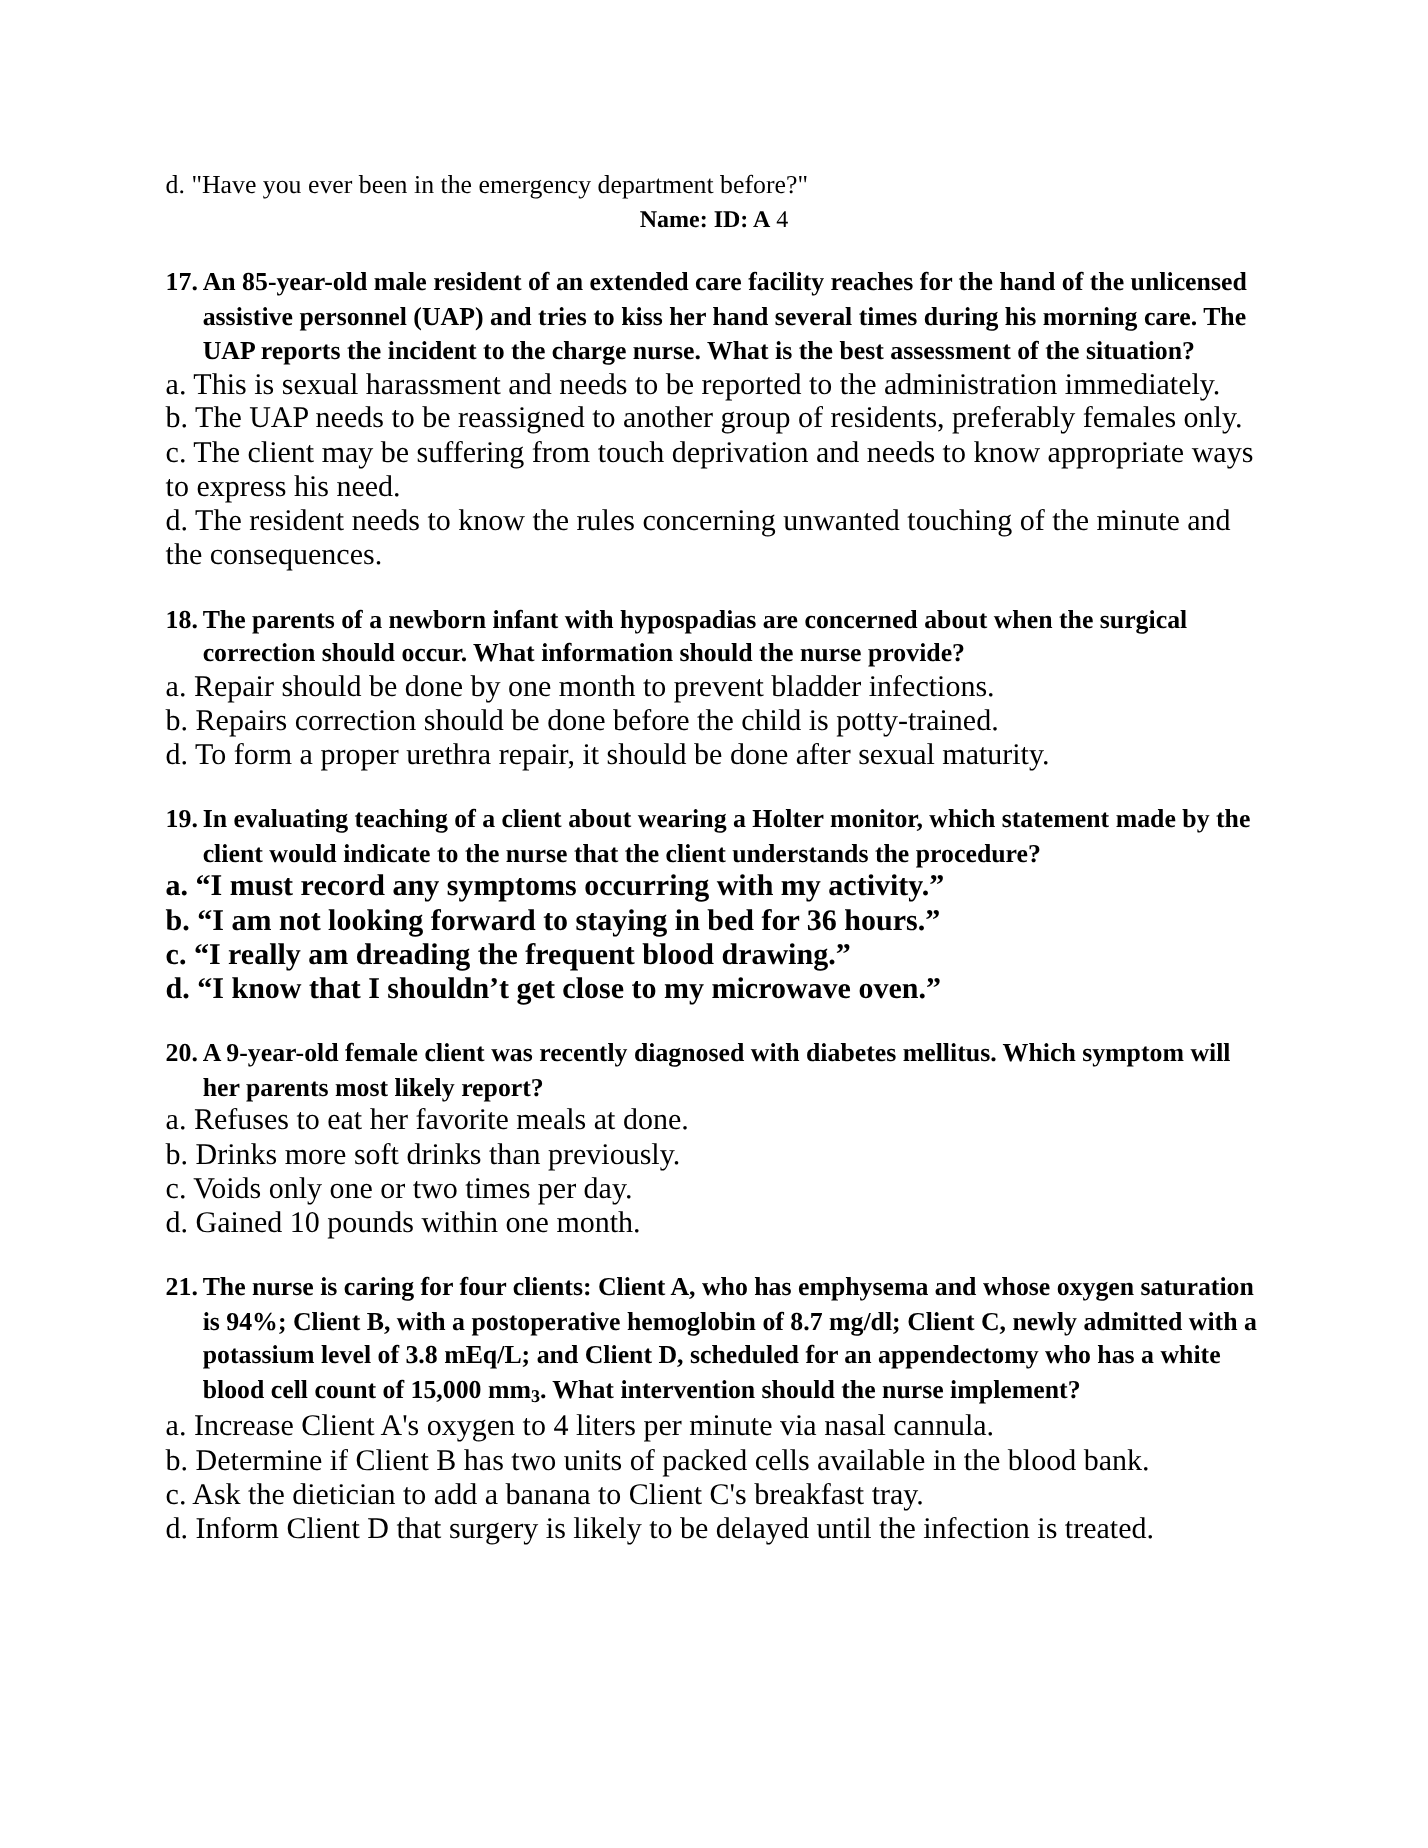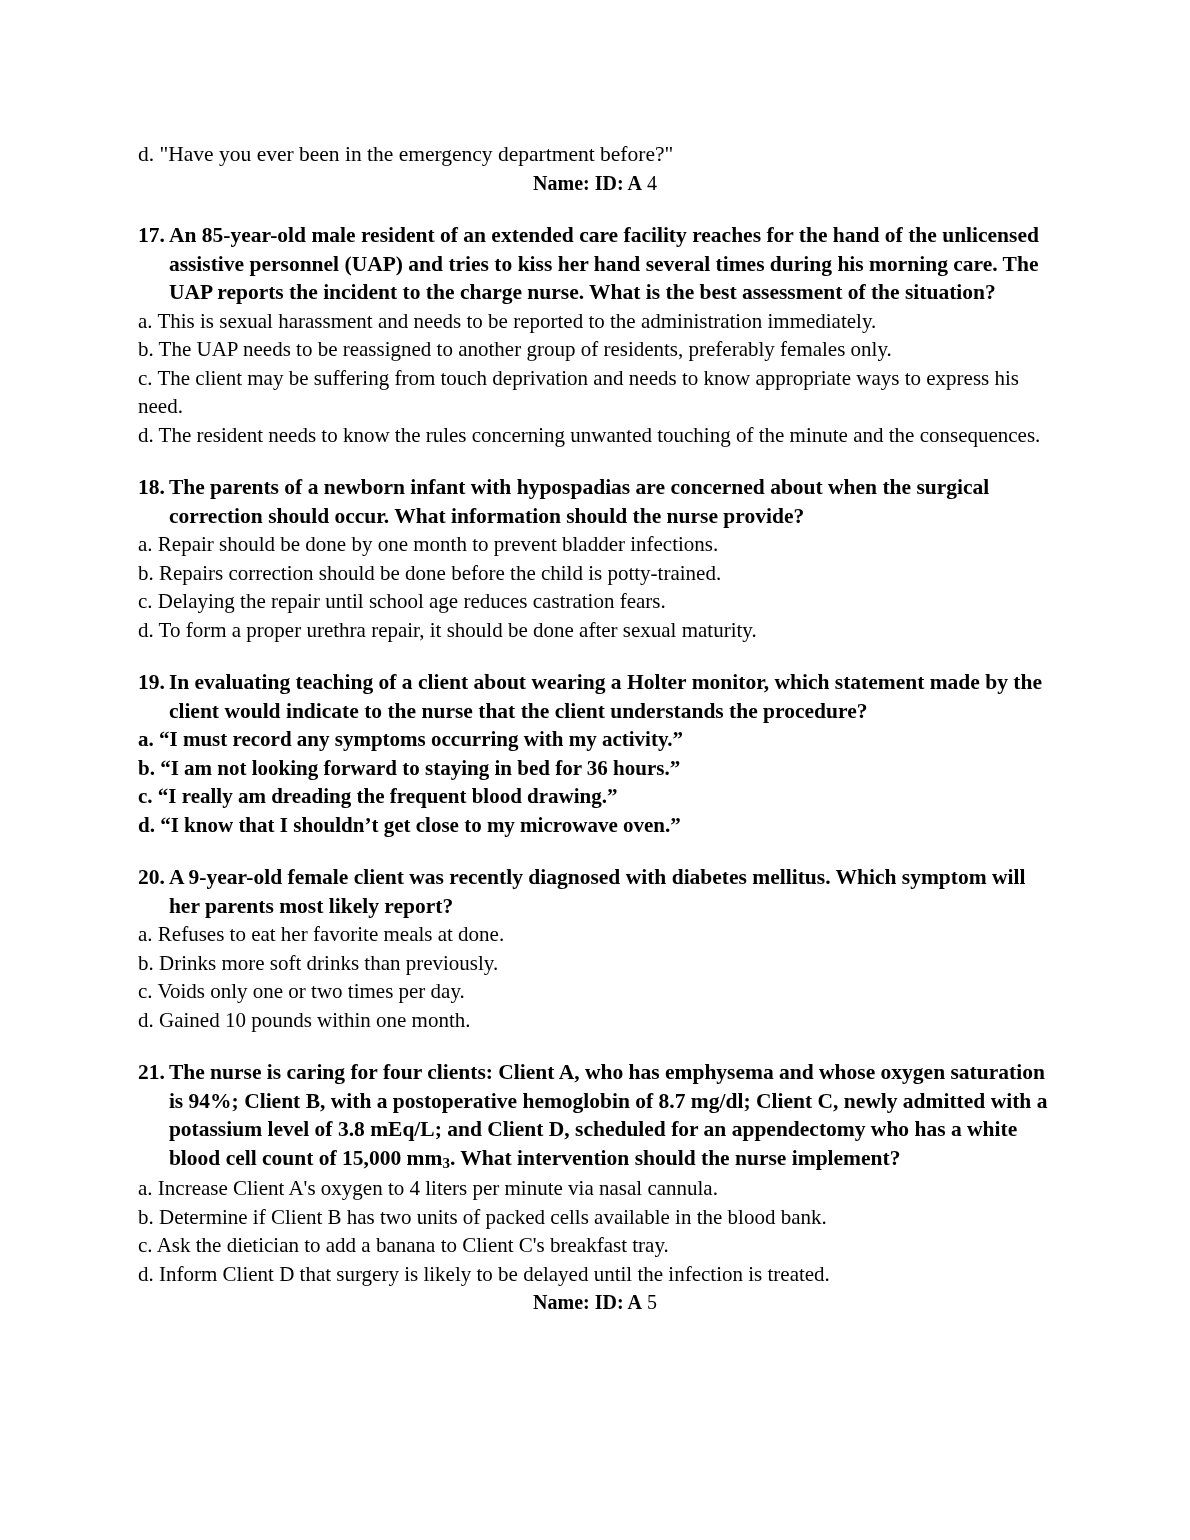--- a/index.html
+++ b/index.html
@@ -39,21 +39,21 @@
   }
   .q-num {
     font-weight: bold;
     flex: 0 0 auto;
     margin-right: 4px;
   }
   .q-text {
     flex: 1 1 auto;
   }
   .opt {
-    font-size: 21px;
+    font-size: 25px;
     line-height: 28.5px;
   }
   .opt.boldopt {
     font-weight: bold;
   }
   .namerow {
     font-size: 20px;
     line-height: 28.5px;
     text-align: center;
   }
@@ -84,21 +84,20 @@
     <div class="opt">d. The resident needs to know the rules concerning unwanted touching of the minute and the consequences.</div>
   </div>
 
   <div class="q-block">
     <div class="q-stem">
       <span class="q-num">18.</span>
       <span class="q-text">The parents of a newborn infant with hypospadias are concerned about when the surgical correction should occur. What information should the nurse provide?</span>
     </div>
     <div class="opt">a. Repair should be done by one month to prevent bladder infections.</div>
     <div class="opt">b. Repairs correction should be done before the child is potty-trained.</div>
-    <div class="opt">c. Delaying the repair until school age reduces castration fears.</div>
     <div class="opt">d. To form a proper urethra repair, it should be done after sexual maturity.</div>
   </div>
 
   <div class="q-block">
     <div class="q-stem">
       <span class="q-num">19.</span>
       <span class="q-text">In evaluating teaching of a client about wearing a Holter monitor, which statement made by the client would indicate to the nurse that the client understands the procedure?</span>
     </div>
     <div class="opt boldopt">a. “I must record any symptoms occurring with my activity.”</div>
     <div class="opt boldopt">b. “I am not looking forward to staying in bed for 36 hours.”</div>
@@ -121,15 +120,14 @@
     <div class="q-stem">
       <span class="q-num">21.</span>
       <span class="q-text">The nurse is caring for four clients: Client A, who has emphysema and whose oxygen saturation is 94%; Client B, with a postoperative hemoglobin of 8.7 mg/dl; Client C, newly admitted with a potassium level of 3.8 mEq/L; and Client D, scheduled for an appendectomy who has a white blood cell count of 15,000 mm<sub>3</sub>. What intervention should the nurse implement?</span>
     </div>
     <div class="opt">a. Increase Client A's oxygen to 4 liters per minute via nasal cannula.</div>
     <div class="opt">b. Determine if Client B has two units of packed cells available in the blood bank.</div>
     <div class="opt">c. Ask the dietician to add a banana to Client C's breakfast tray.</div>
     <div class="opt">d. Inform Client D that surgery is likely to be delayed until the infection is treated.</div>
   </div>
 
-  <div class="namerow"><span class="bold">Name: ID: A</span> <span>5</span></div>
 
 </div>
 
 </body></html>

